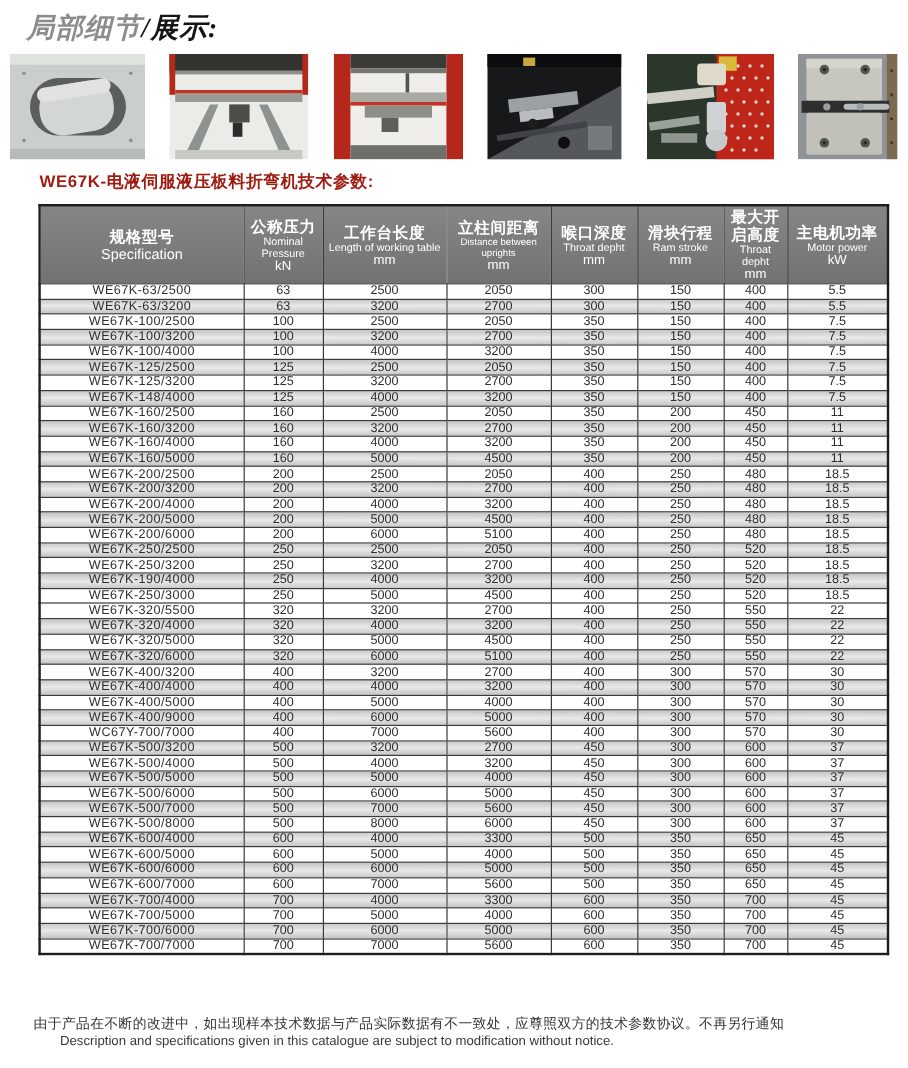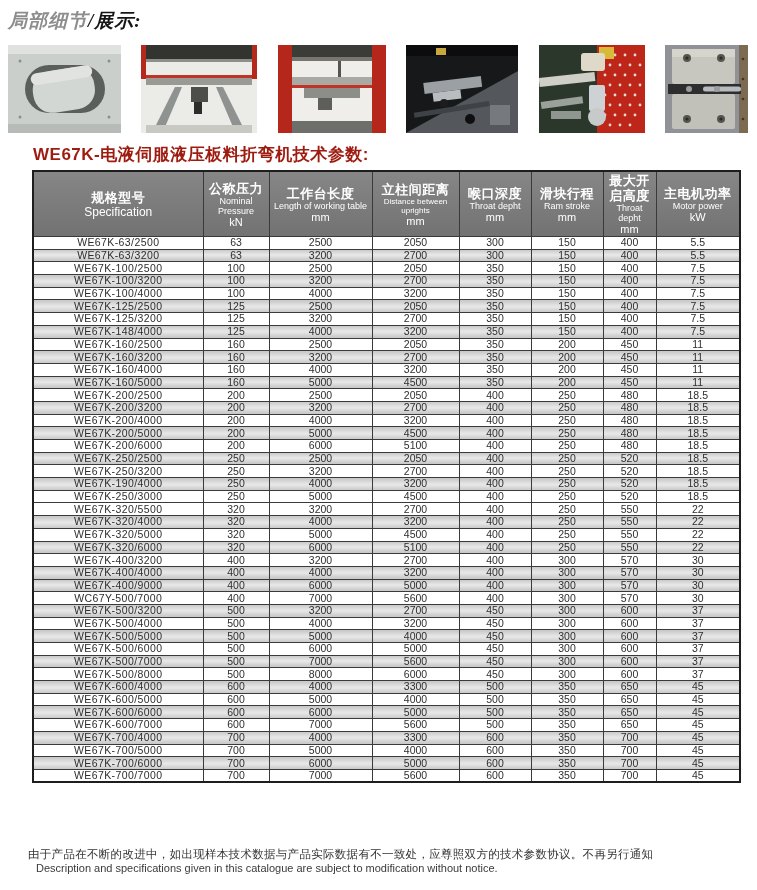--- a/index.html
+++ b/index.html
@@ -1,51 +1,51 @@
 <!DOCTYPE html>
 <html><head>
 <meta charset="utf-8">
 <style>
   *{box-sizing:border-box;margin:0;padding:0}
   html,body{background:#fff}
   body{width:757px;height:890px;font-family:"Liberation Sans",sans-serif;position:relative;overflow:hidden}
   .page{position:absolute;inset:0;background:#ffffff}
 
-  .section-title{position:absolute;left:8px;top:8px;font-family:"Liberation Serif",serif;
-    font-style:italic;font-weight:bold;font-size:19px;letter-spacing:1px;white-space:nowrap}
+  .section-title{position:absolute;left:22px;top:8px;font-family:"Liberation Serif",serif;
+    font-style:italic;font-weight:bold;font-size:23px;letter-spacing:1px;white-space:nowrap}
   .section-title .light{color:#8d8d8d}
   .section-title .dark{color:#151515}
 
   .photo-strip{position:absolute;left:8px;top:44px;width:740px;height:90px;
     display:flex;justify-content:space-between;align-items:center}
   .photo{height:88px;overflow:hidden;flex:0 0 auto}
   .photo svg{display:block}
 
-  .table-title{position:absolute;left:33px;top:143px;font-size:17px;font-weight:bold;
+  .table-title{position:absolute;left:33px;top:143px;font-size:14px;font-weight:bold;
     color:#9e1b10;letter-spacing:.5px;white-space:nowrap}
 
   .spec-table{position:absolute;left:32px;top:170px;width:707px;border-collapse:collapse;
     table-layout:fixed;border:2px solid #1e1e1e}
   .spec-table th,.spec-table td{border:1px solid #3a3a3a;text-align:center;vertical-align:middle;
     overflow:hidden;white-space:nowrap}
   .spec-table thead th{background:linear-gradient(#868686,#727272);color:#fff;
     height:58px;padding:1px 1px;font-weight:bold}
   .hcn{font-size:13px;line-height:15px;font-weight:bold;letter-spacing:.5px;white-space:normal}
   .hen{font-size:9px;line-height:10px;font-weight:normal;white-space:normal}
   .hun{font-size:11px;line-height:12px;font-weight:normal}
   .spec-table thead th:first-child .hen{font-size:12px;line-height:14px}
   .spec-table thead th:nth-child(4) .hen{font-size:8px;line-height:9px}
   .spec-table tbody td{height:12.7px;font-size:10.5px;line-height:11px;color:#2e2e2e;
     padding:0;background:#ffffff}
   .spec-table tbody td:first-child{letter-spacing:.4px}
   .spec-table tbody tr.alt td{background:linear-gradient(#c7c7c7,#e9e9e9 50%,#c7c7c7)}
 
   .footer{position:absolute;left:28px;top:848px;color:#333}
   .footer .cn{font-size:11.5px;font-weight:normal;line-height:13px;letter-spacing:.3px}
-  .footer .en{font-size:11px;line-height:14px;margin-left:8px;color:#3a3a3a}
+  .footer .en{font-size:11px;line-height:14px;margin-left:22px;color:#3a3a3a}
 </style>
 </head>
 <body>
 
 <div class="page">
 
   <div class="section-title">
     <span class="light">局部细节</span><span class="dark">/展示:</span>
   </div>
 
@@ -519,32 +519,42 @@
         <tr class="alt">
           <td>WE67K-400/4000</td>
           <td>400</td>
           <td>4000</td>
           <td>3200</td>
           <td>400</td>
           <td>300</td>
           <td>570</td>
           <td>30</td>
         </tr>
-        <tr class="alt">
-          <td>WE67K-400/9000</td>
-          <td>400</td>
-          <td>6000</td>
-          <td>5000</td>
+        <tr>
+          <td>WE67K-400/5000</td>
+          <td>400</td>
+          <td>5000</td>
+          <td>4000</td>
           <td>400</td>
           <td>300</td>
           <td>570</td>
           <td>30</td>
         </tr>
-        <tr>
-          <td>WC67Y-500/7000</td>
+        <tr class="alt">
+          <td>WE67K-400/9000</td>
+          <td>400</td>
+          <td>6000</td>
+          <td>5000</td>
+          <td>400</td>
+          <td>300</td>
+          <td>570</td>
+          <td>30</td>
+        </tr>
+        <tr>
+          <td>WC67Y-700/7000</td>
           <td>400</td>
           <td>7000</td>
           <td>5600</td>
           <td>400</td>
           <td>300</td>
           <td>570</td>
           <td>30</td>
         </tr>
         <tr class="alt">
           <td>WE67K-500/3200</td>

